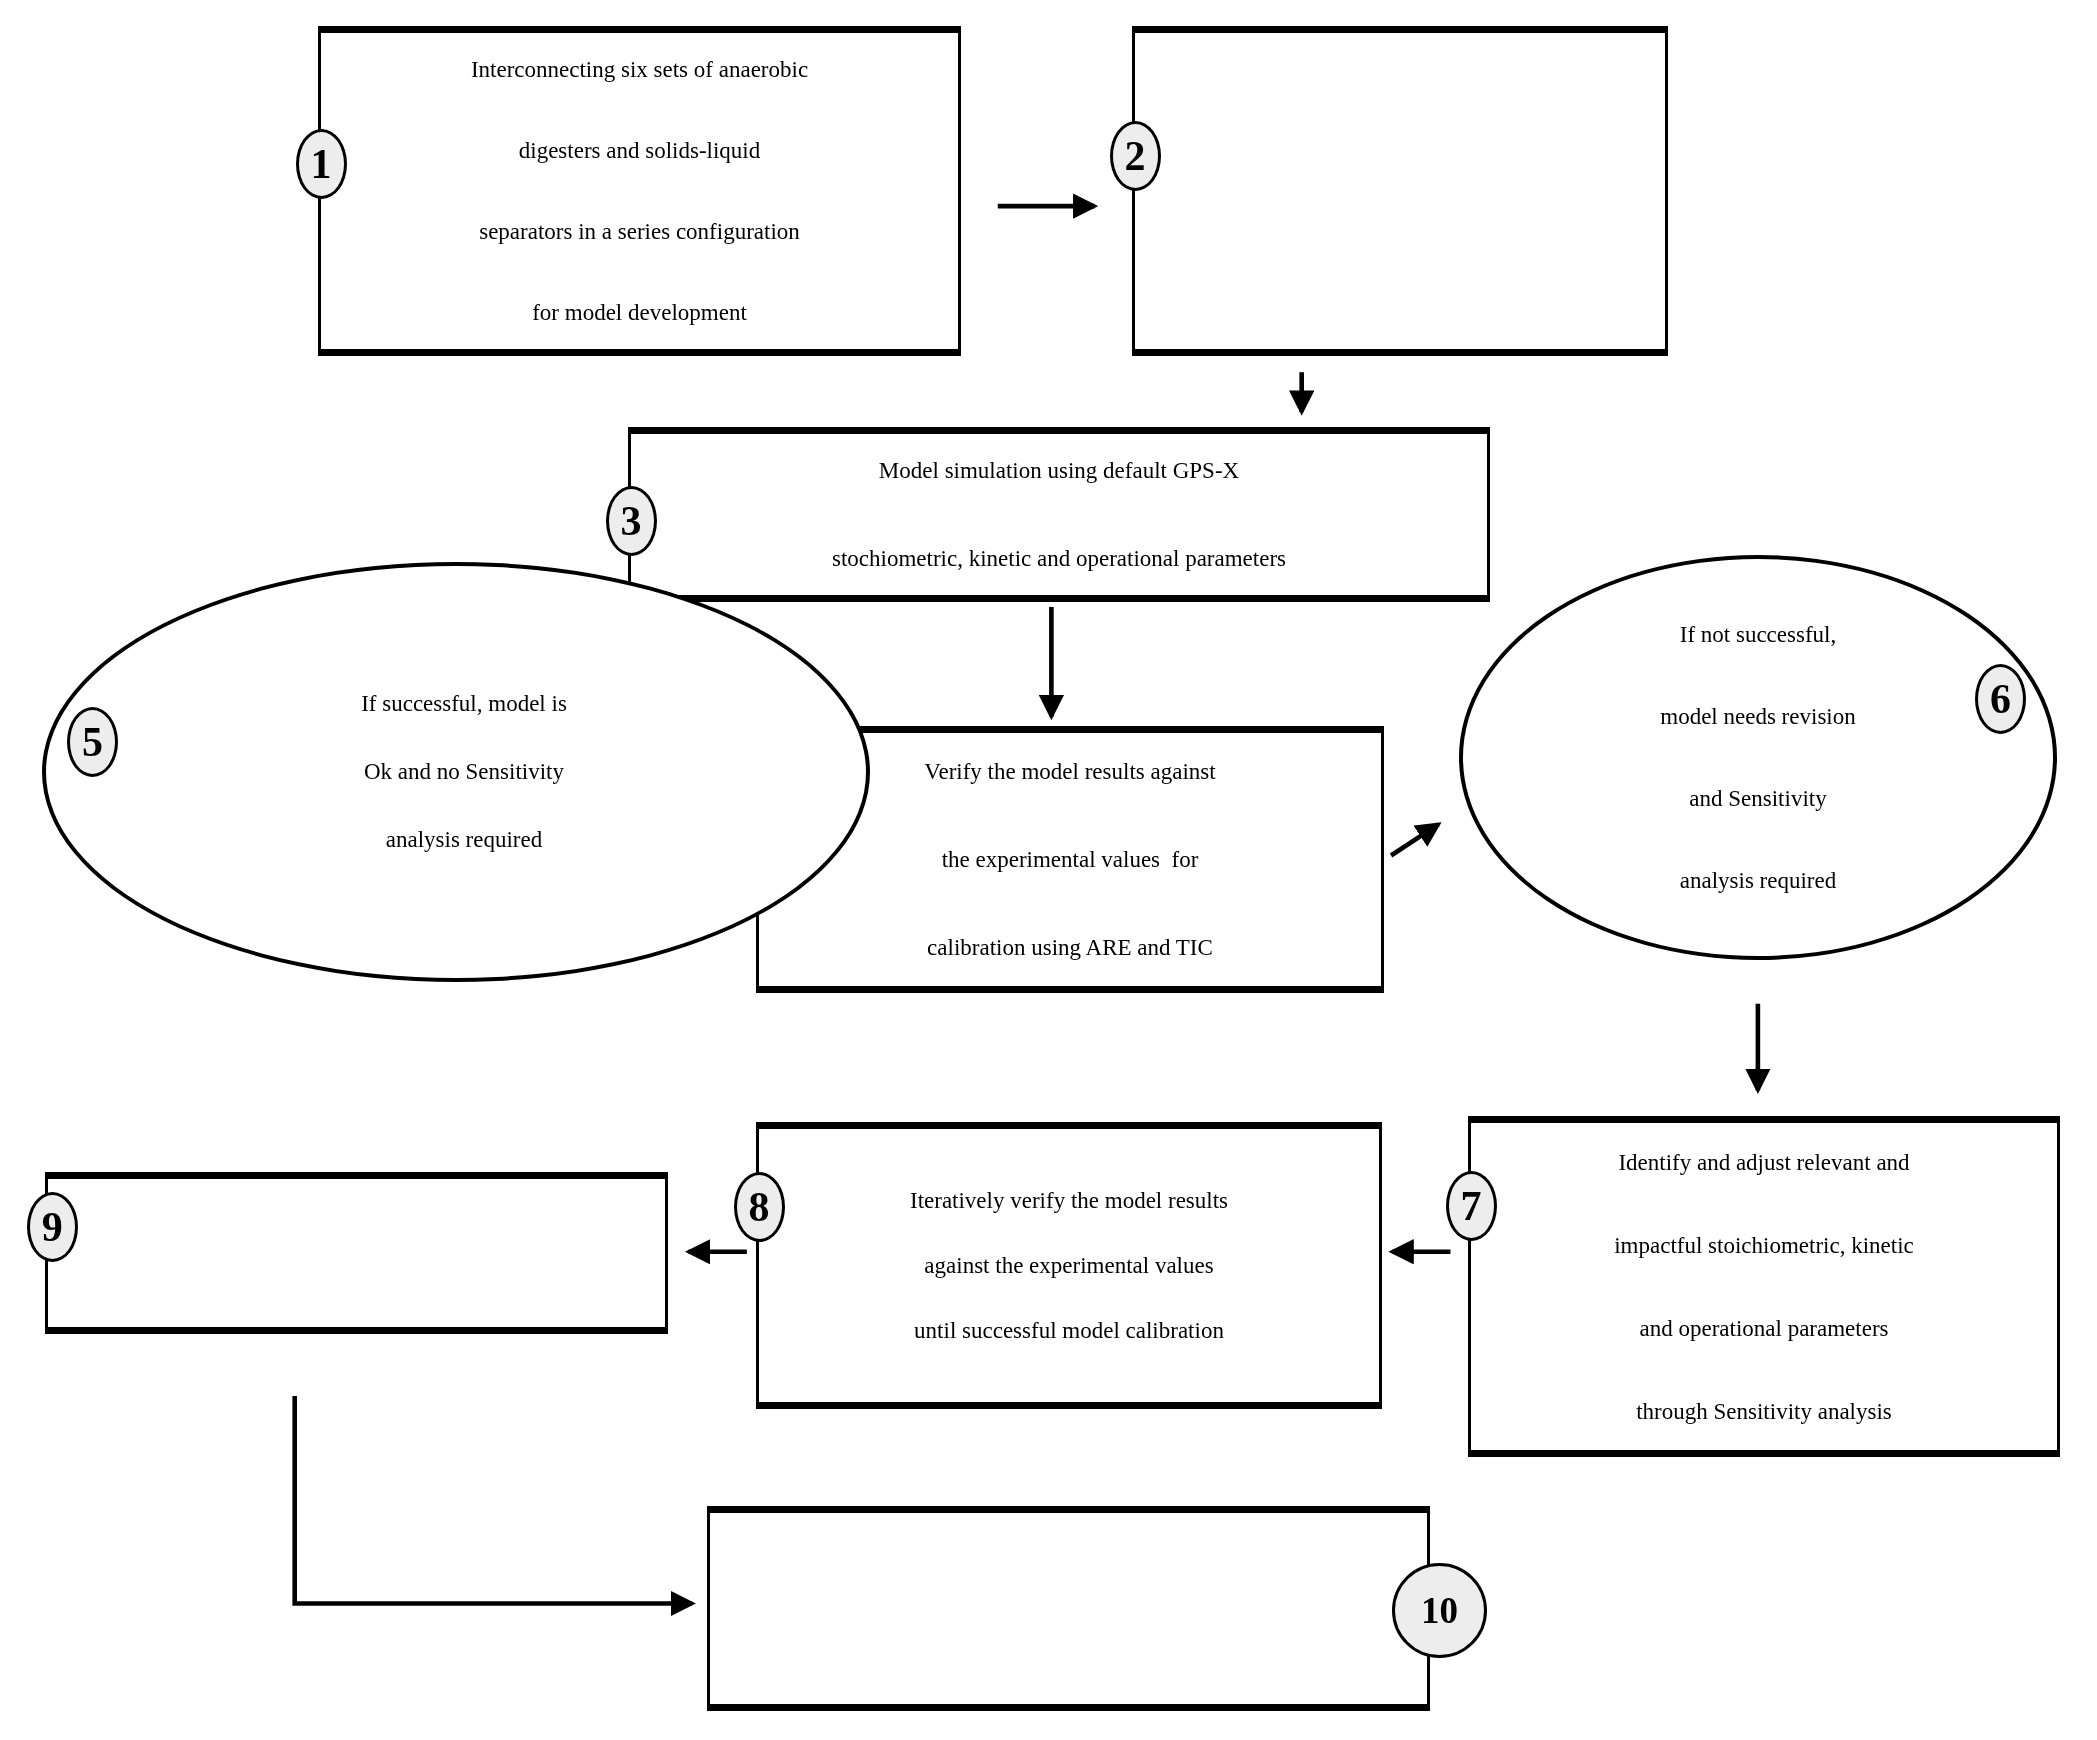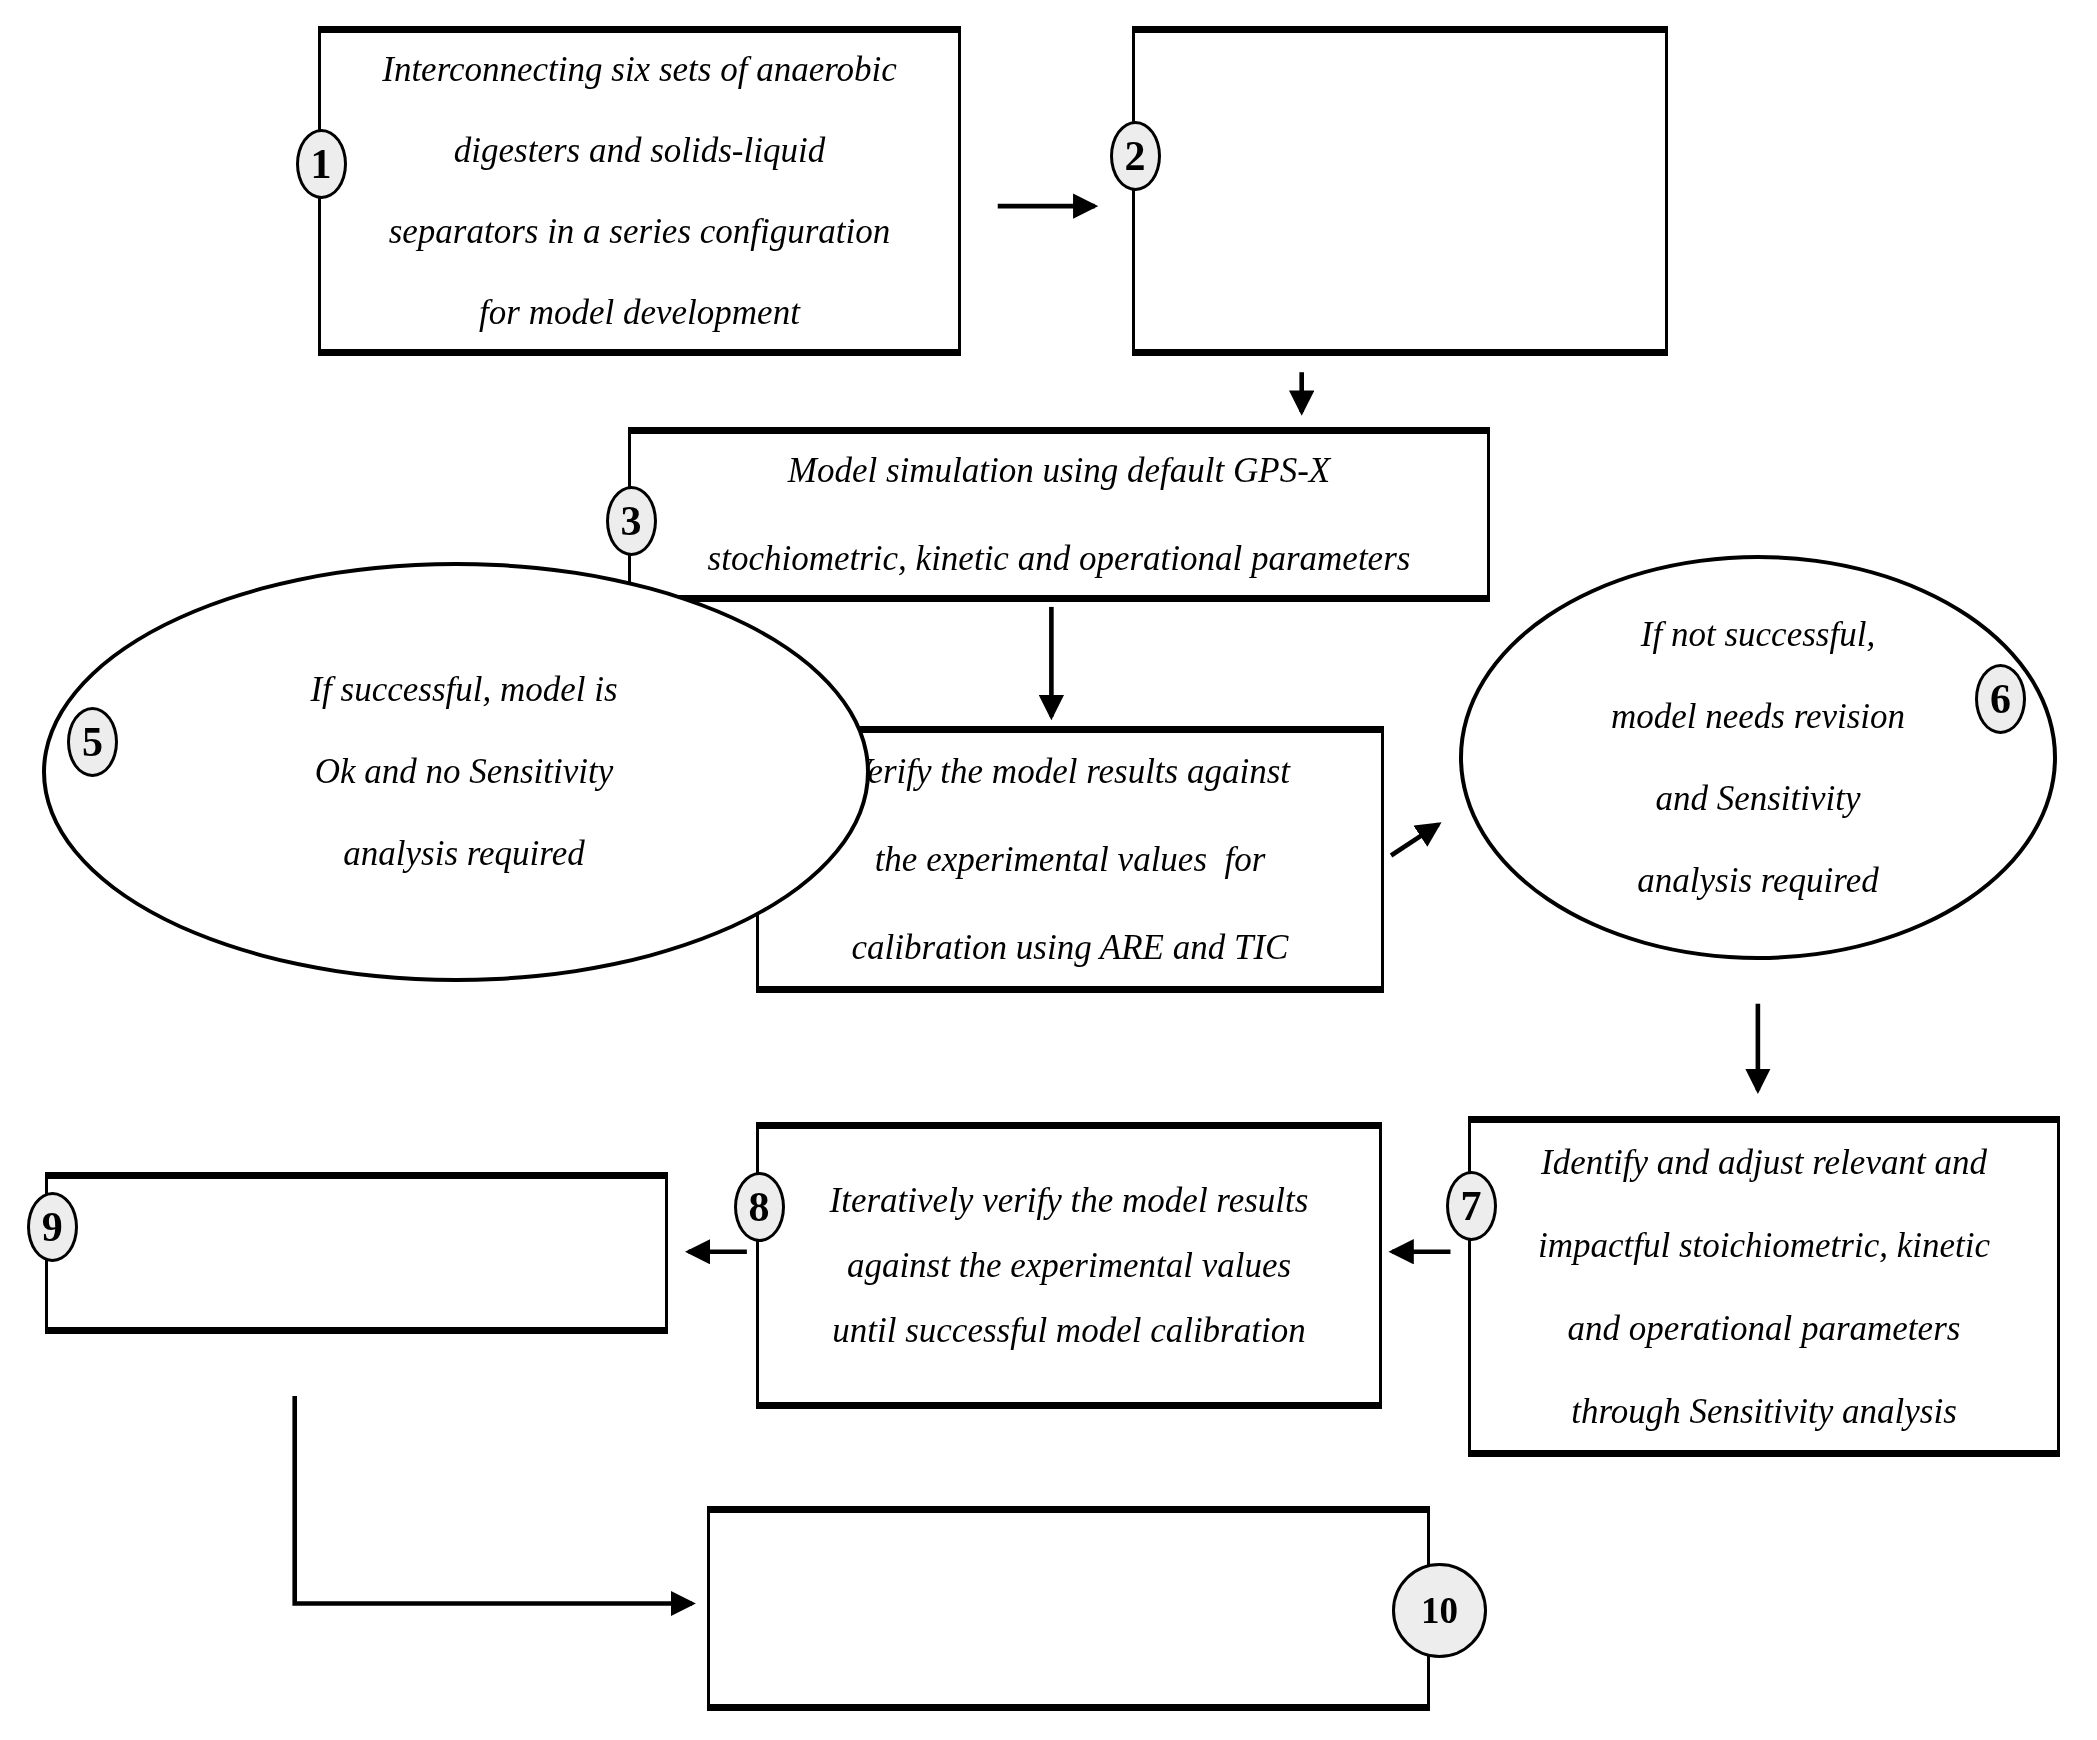--- a/index.html
+++ b/index.html
@@ -26,23 +26,22 @@
     align-items: center;
     justify-content: center;
     text-align: center;
     background: #ffffff;
     z-index: 2;
   }
   .rect   { border: 3.5px solid #000; border-top-width: 7px; border-bottom-width: 7px; }
   .ellipse{ border: 4.6px solid #000; border-radius: 50%; }
   .txt {
     white-space: pre-wrap;
-    font-size: 35px;
+    font-size: 23px;
     line-height: 81px;
-    font-style: italic;
   }
   .badge {
     position: absolute;
     box-sizing: border-box;
     width: 51px; height: 70px;
     background: #ededed;
     border: 3.5px solid #000;
     border-radius: 50%;
     display: flex;
     align-items: center;
@@ -57,21 +56,21 @@
   .n3  { left: 628px; top: 427px;  width: 862px; height: 175px; }
   .n4  { left: 756px; top: 726px; width: 628px; height: 267px; }
   .n5  { left: 42px;   top: 562px;  width: 828px; height: 420px; }
   .n6  { left: 1459px; top: 555px;  width: 598px; height: 405px; }
   .n7  { left: 1468px; top: 1116px; width: 592px; height: 341px; }
   .n8  { left: 756px; top: 1122px; width: 626px; height: 287px; }
   .n9  { left: 45px;   top: 1172px; width: 623px; height: 162px; }
   .n10 { left: 707px; top: 1506px; width: 723px; height: 205px; }
   .n3 .txt  { line-height: 88px; }
   .n4 .txt  { line-height: 88px; }
-  .n5 .txt  { line-height: 82px; margin-left: 16px; }
+  .n5 .txt  { line-height: 68px; margin-left: 16px; }
   .n6 .txt  { line-height: 82px; }
   .n7 .txt  { line-height: 83px; }
   .n8 .txt  { line-height: 65px; }
   .n9 .txt  { line-height: 82px; }
   .n10 .txt { line-height: 67px; }
   
   .b1  { left: -25.4px;  top: 96px; }
   .b2  { left: -25.4px;  top: 88px; }
   .b3  { left: -25.4px;  top: 52px;  }
   .b4  { left: -25.4px;  top: 50px;  }

